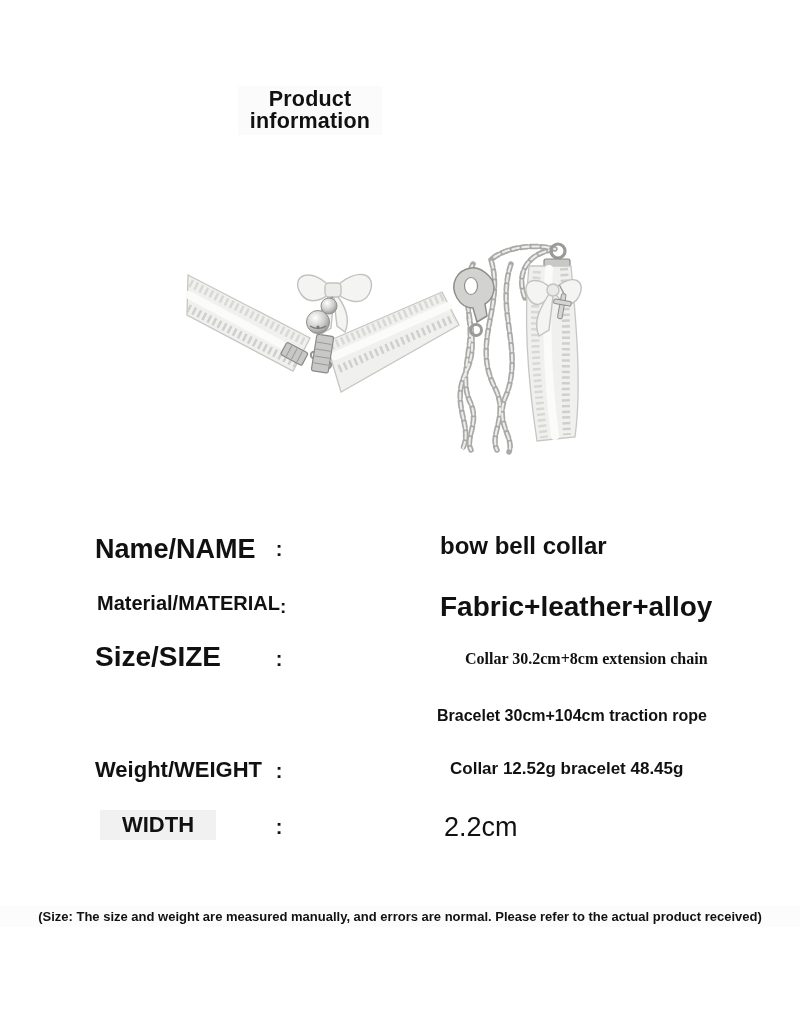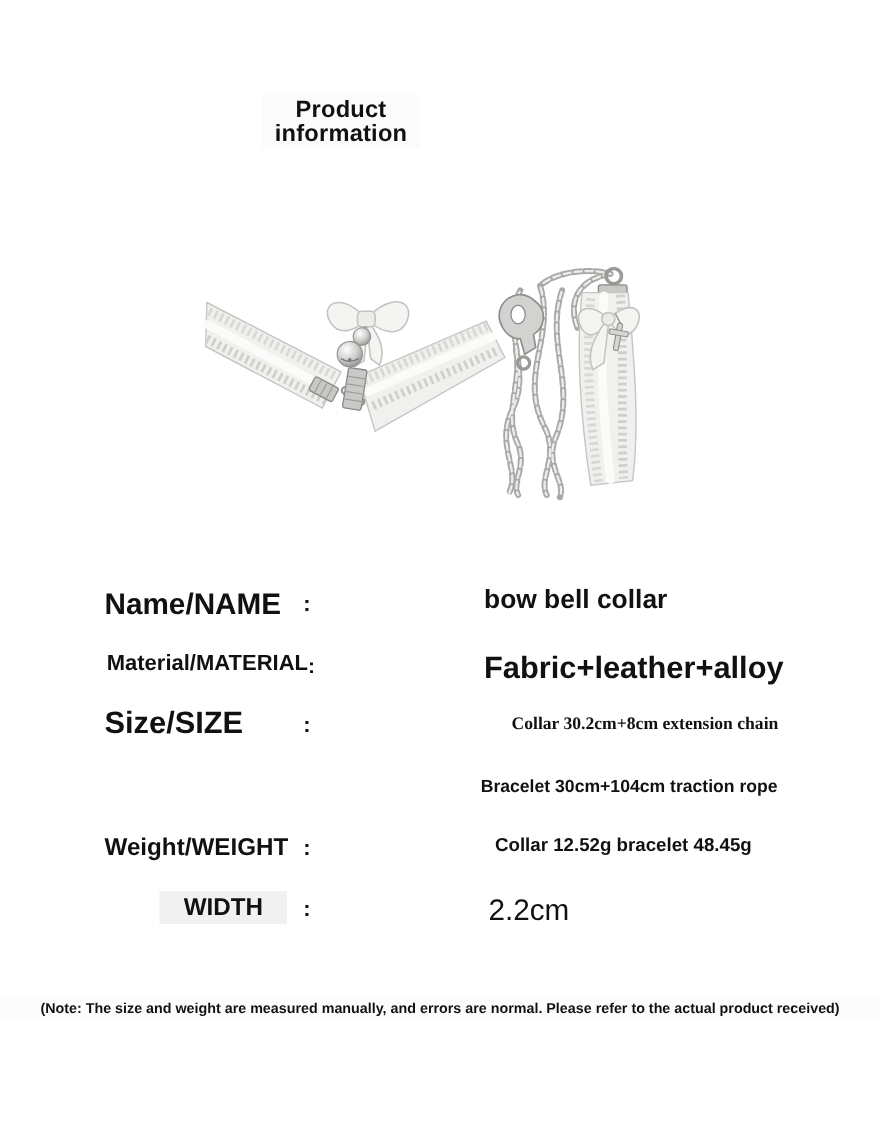--- a/index.html
+++ b/index.html
@@ -18,21 +18,21 @@
     left:408px;top:103px;font-size:28px;font-weight:400;letter-spacing:.5px;line-height:30px;
   }
   
   .lbl{font-weight:700;white-space:nowrap;}
   .colon{font-weight:700;font-size:20px;width:14px;text-align:center;}
   .val{font-weight:700;white-space:nowrap;}
   .lbl-name{left:95px;top:534px;font-size:27px;}
   .lbl-material{left:97px;top:592px;font-size:20px;}
   .lbl-size{left:95px;top:641px;font-size:28px;}
   .lbl-weight{left:95px;top:757px;font-size:22px;}
-  .lbl-width{left:100px;top:810px;width:116px;font-size:22px;text-align:center;background:#f1f1f1;padding:2px 0;margin-left:45px;}
+  .lbl-width{left:100px;top:810px;width:116px;font-size:22px;text-align:center;background:#f1f1f1;padding:2px 0;}
   .colon-name{left:272px;top:538px;}
   .colon-material{display:inline;font-size:19px;position:relative;top:3px;}
   .colon-size{left:272px;top:648px;}
   .colon-weight{left:272px;top:760px;}
   .colon-width{left:272px;top:816px;}
   .val-name{left:440px;top:532px;font-size:24px;}
   .val-material{left:440px;top:591px;font-size:28px;}
   .val-size1{left:465px;top:650px;font-size:16px;font-family:Liberation Serif, serif;}
   .val-size2{left:437px;top:707px;font-size:16px;}
   .val-weight{left:450px;top:759px;font-size:17px;}
@@ -188,15 +188,15 @@
     <div class="abs colon colon-weight">:</div>
     <div class="abs val val-weight">Collar 12.52g bracelet 48.45g</div>
   </div>
 
   <div>
     <div class="abs lbl lbl-width">WIDTH</div>
     <div class="abs colon colon-width">:</div>
     <div class="abs val val-width">2.2cm</div>
   </div>
 
-  <div class="abs footer-note">(Note: The size and weight are measured manually, and errors are normal. Please refer to the actual product received)</div>
+  <div class="abs footer-note">(Size: The size and weight are measured manually, and errors are normal. Please refer to the actual product received)</div>
 
 </div>
 
 </body></html>

